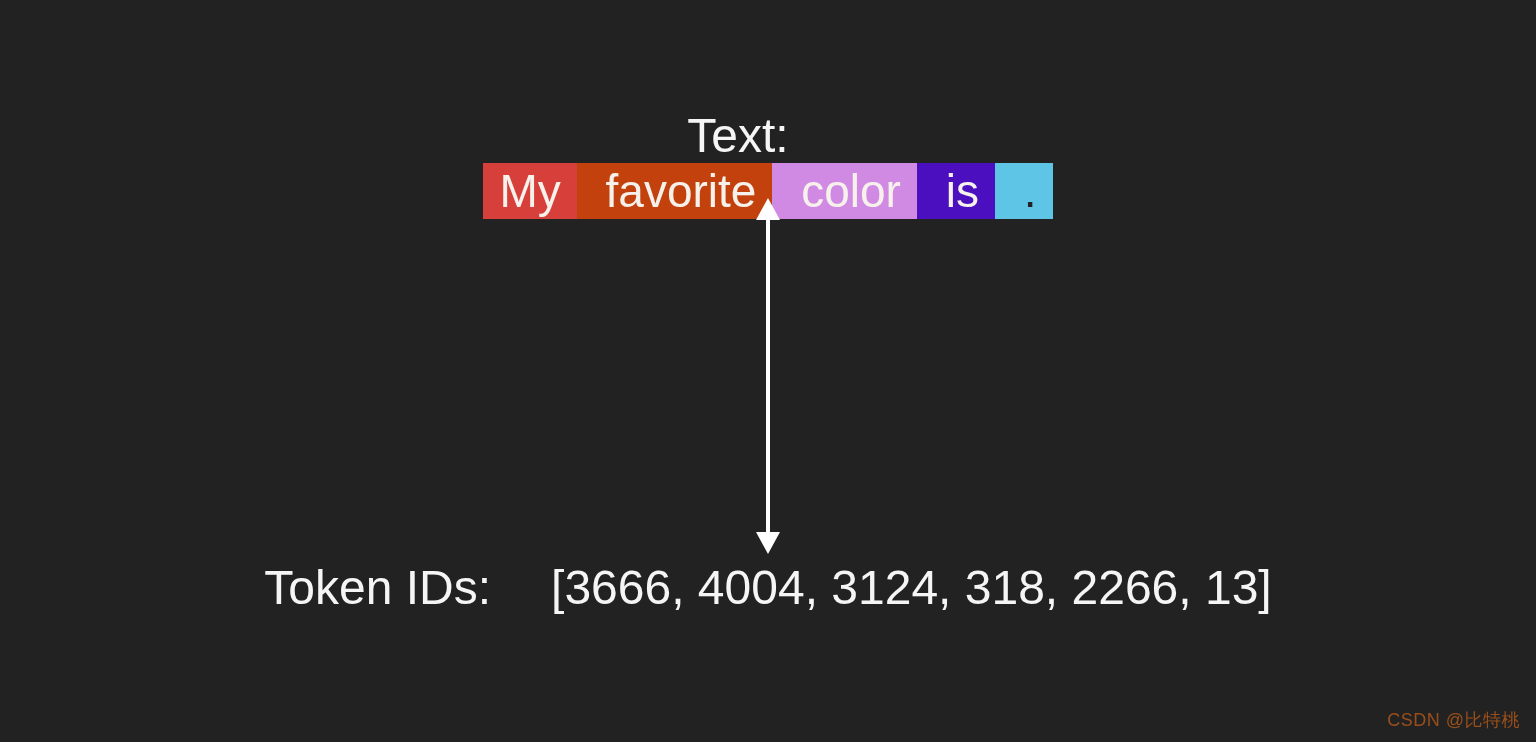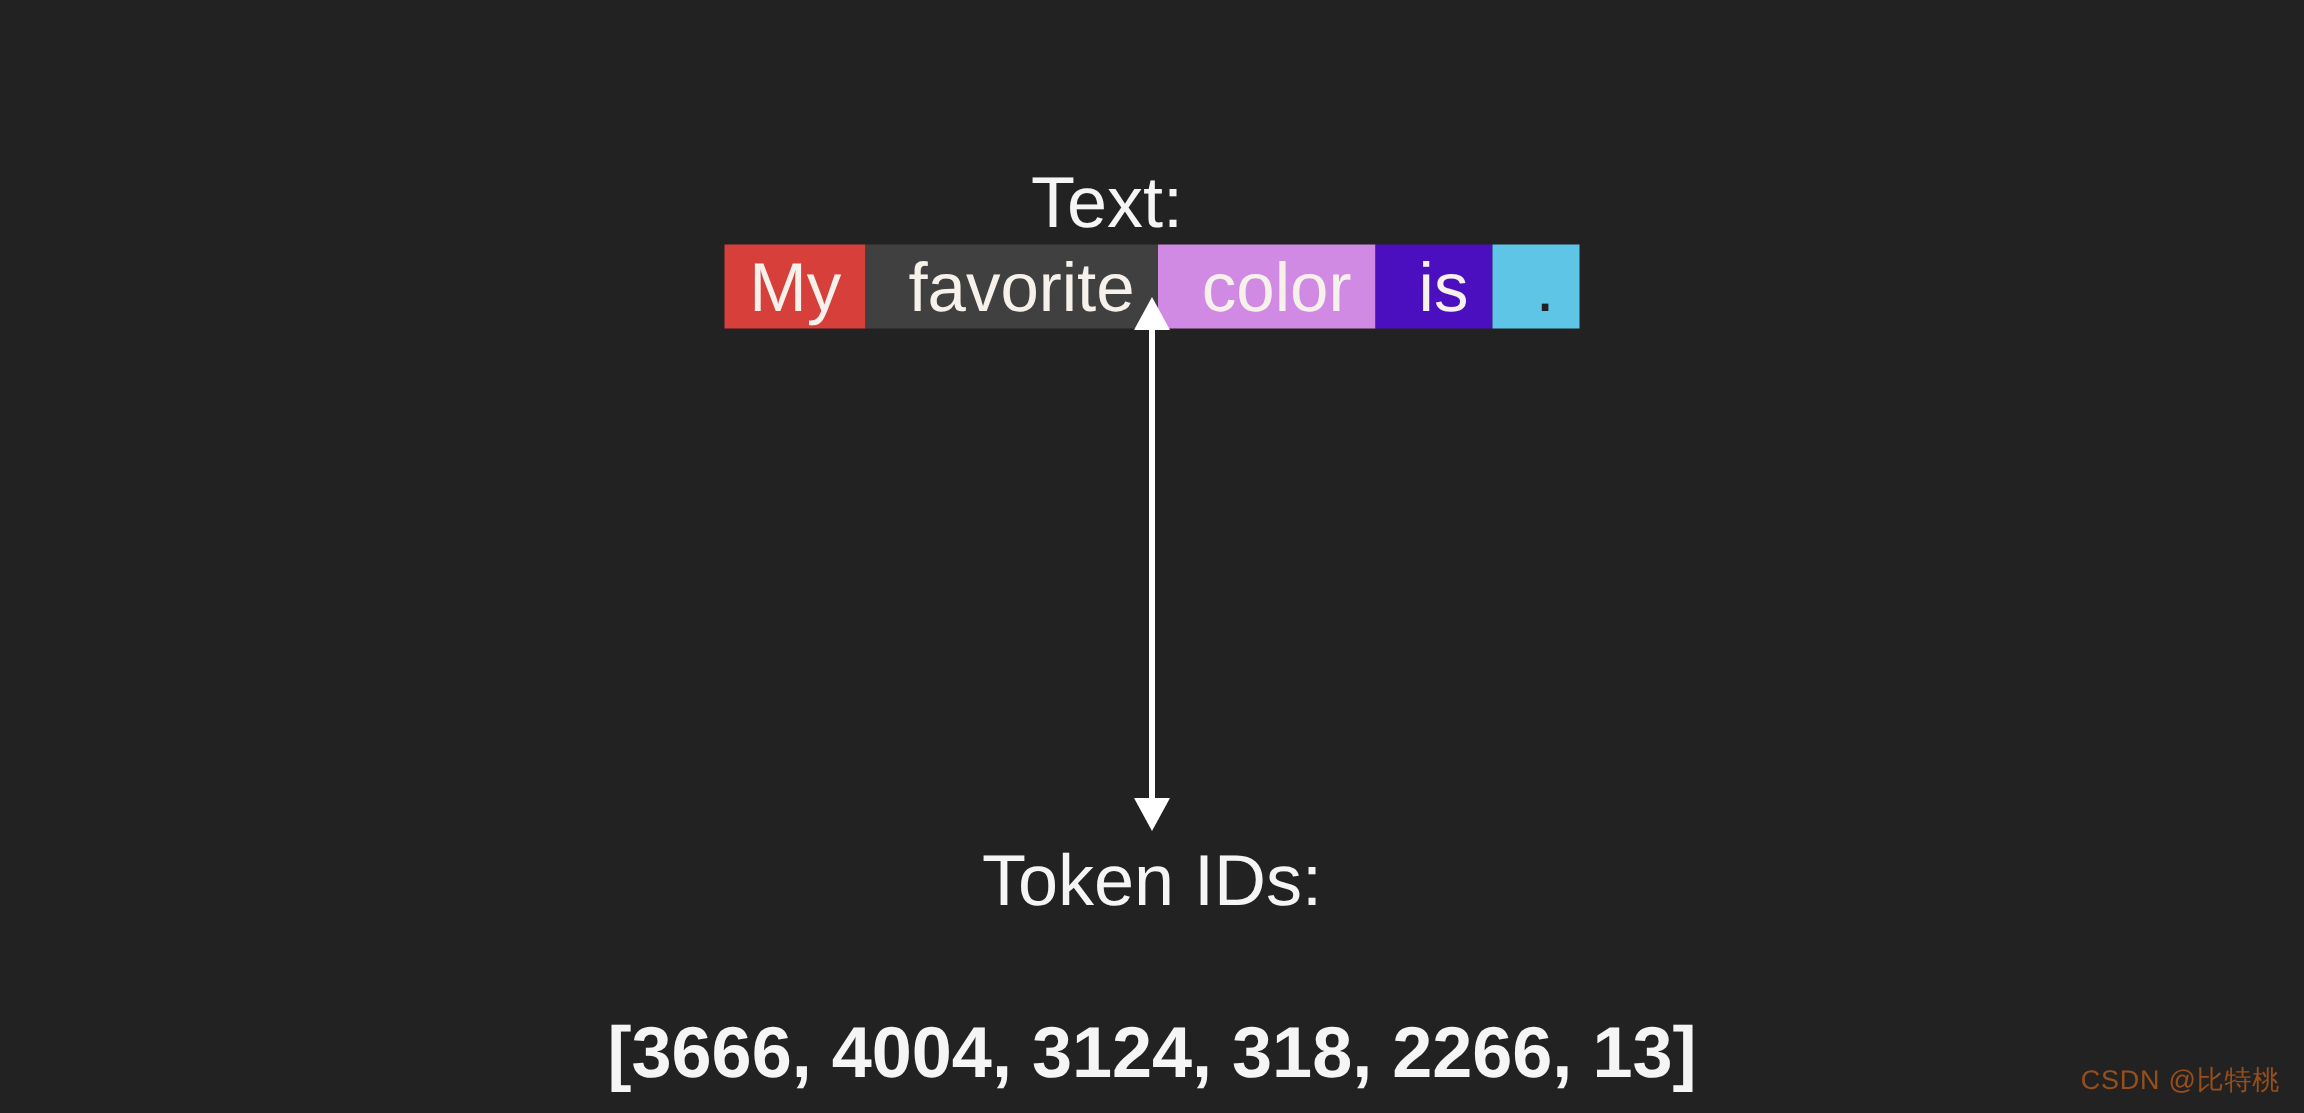--- a/index.html
+++ b/index.html
@@ -39,21 +39,21 @@
     align-items: center;
     justify-content: center;
     height: 56px;
     font-size: 46px;
     font-weight: 500;
     padding: 0 16px;
     white-space: pre;
     font-family: "Segoe UI", Arial, sans-serif;
   }
   .tk0 { background:#d73f3b; color:#f7f1ec; }
-  .tk1 { background:#404040; color:#f7f1ec; }
+  .tk1 { background:#c2410c; color:#f7f1ec; }
   .tk2 { background:#d18ae3; color:#f7f1ec; }
   .tk3 { background:#4c0fbf; color:#f7f1ec; }
   .tk4 { background:#e6c92a; color:#222222; }
   .tk5 { background:#5fc5e6; color:#222222; }
 
   .arrow-wrap {
     position: absolute;
     top: 196px;
     left: 0;
     width: 100%;
@@ -70,32 +70,31 @@
 
   .ids-row {
     position: absolute;
     top: 560px;
     left: 0;
     width: 100%;
     display: flex;
     align-items: center;
     justify-content: center;
     gap: 60px;
-    flex-direction: column;
   }
   .ids-label {
     color: #f5f5f5;
     font-size: 48px;
     font-weight: 400;
     font-family: "Segoe UI", Arial, sans-serif;
   }
   .ids-value {
     color: #f5f5f5;
     font-size: 48px;
-    font-weight: 700;
+    font-weight: 400;
     font-family: "Segoe UI", Arial, sans-serif;
   }
 
   .watermark {
     position: absolute;
     right: 16px;
     bottom: 10px;
     color: #f97316;
     font-size: 18px;
     opacity: 0.55;

